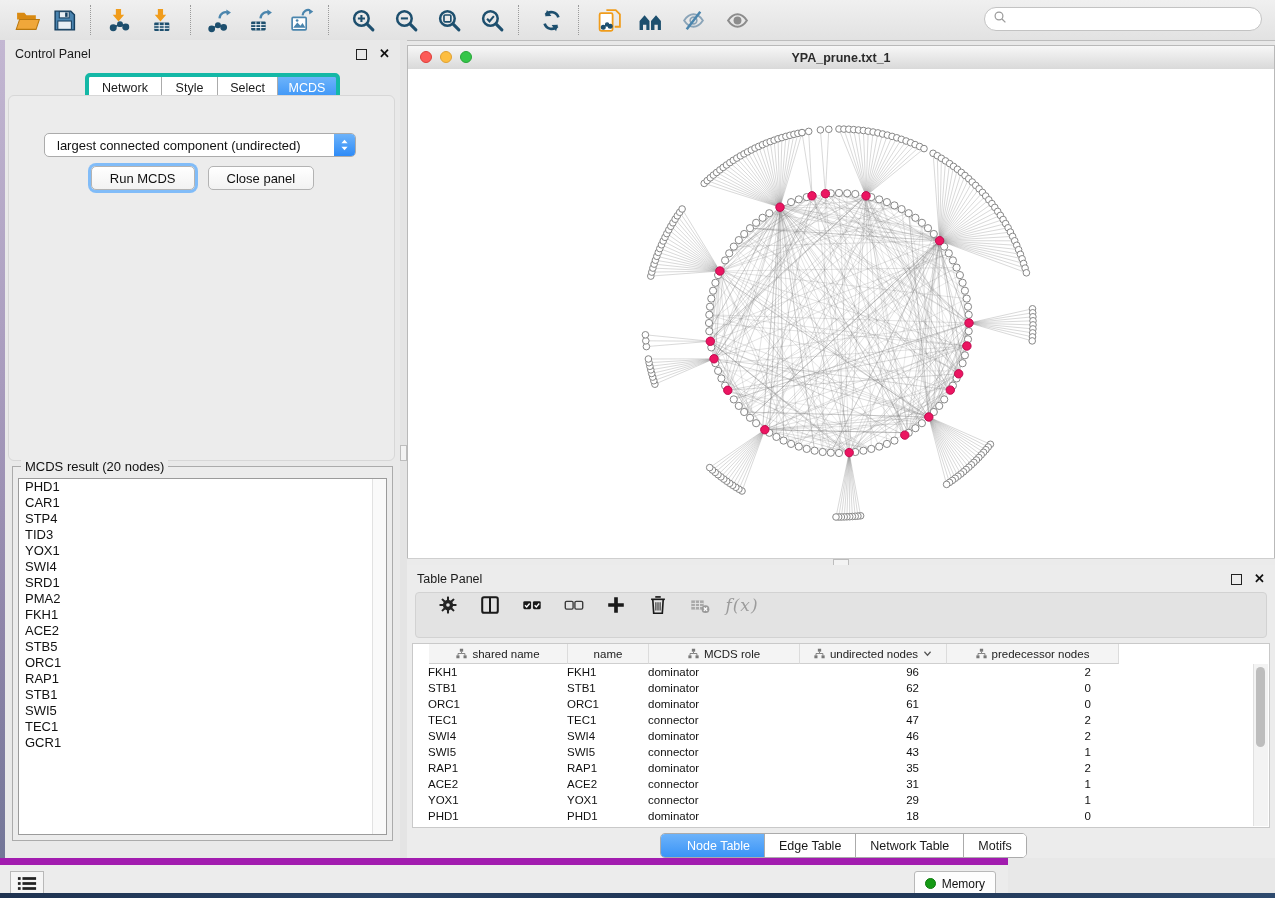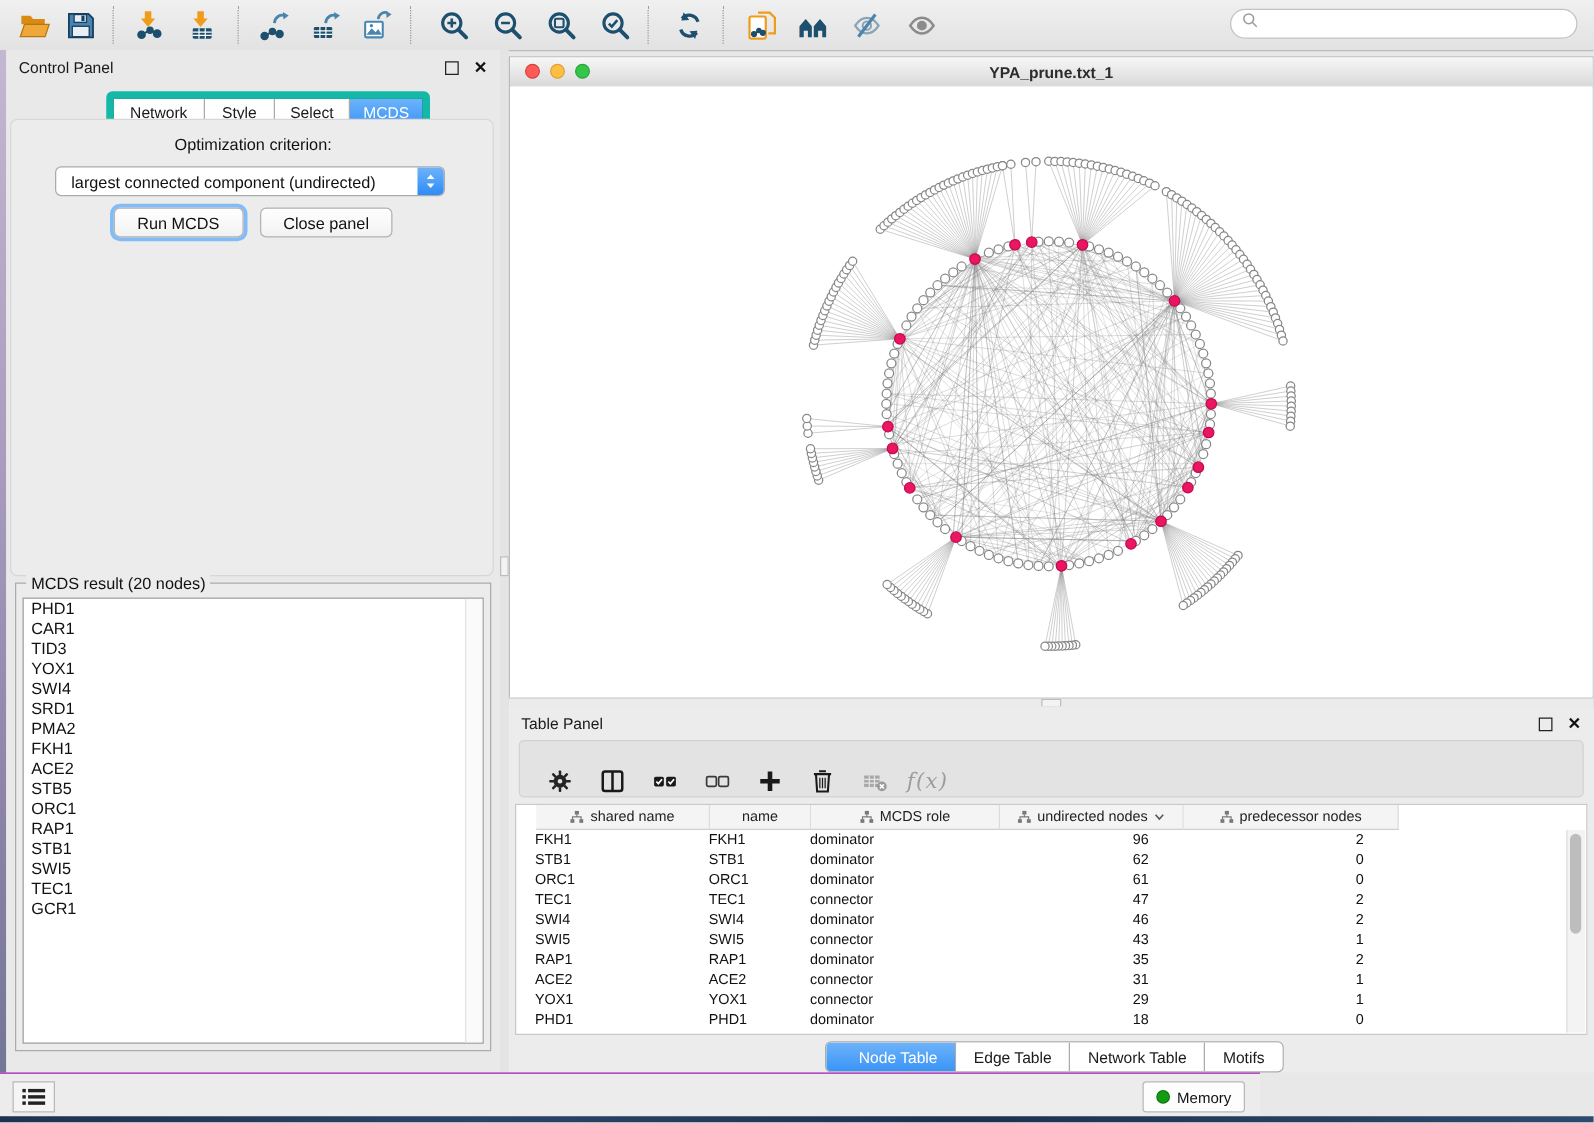--- a/index.html
+++ b/index.html
@@ -34,21 +34,21 @@
   .bottom-strip{position:absolute;left:0;top:893px;width:1275px;height:5px;
     background:linear-gradient(90deg,#1e3250,#2a4468 30%,#1c3150 60%,#2e4a6e);}
   
   .control-panel{position:absolute;left:5px;top:40px;width:395px;height:818px;background:#e9e9e9;}
   .panel-header{height:28px;display:flex;align-items:center;padding:0 10px;}
   .panel-title{font-size:12.5px;color:#1a1a1a;}
   .panel-header .spacer{flex:1;}
   .float-btn{width:9px;height:9px;border:1.5px solid #222;margin-right:12px;cursor:pointer;}
   .close-btn{font-size:13px;font-weight:bold;color:#111;cursor:pointer;line-height:10px;}
   .cp-tabs{position:absolute;left:80px;top:33px;height:22px;display:flex;
-    border:6px solid #14b8a6;border-radius:5px;overflow:hidden;background:#0f766e;text-align:right;}
+    border:4px solid #14b8a6;border-radius:5px;overflow:hidden;background:#0f766e;text-align:right;}
   .cp-tab{display:flex;align-items:center;justify-content:center;font-size:12.5px;color:#1a1a1a;
     border-right:1px solid #ababab;cursor:pointer;background:#fff;}
   .cp-tab:last-child{border-right:none;}
   .cp-tab.selected{background:linear-gradient(#6db3fa,#3a94f7);color:#fff;border-color:#2f7de0;}
   .cp-inner{position:absolute;left:3px;top:55px;width:387px;height:366px;
     background:#ececec;border:1px solid #d7d7d7;border-radius:6px;box-sizing:border-box;}
   .opt-label{position:absolute;left:0;top:68px;width:100%;text-align:center;font-size:13px;color:#111;}
   .opt-select{position:absolute;left:39px;top:93px;width:312px;height:24px;background:#fff;
     border:1px solid #ababab;border-radius:5px;display:flex;align-items:center;cursor:pointer;box-sizing:border-box;}
   .opt-select .sel-text{flex:1;font-size:13px;color:#111;padding-left:12px;white-space:nowrap;}
@@ -80,21 +80,21 @@
   .light.red{background:#fc5b57;border:1px solid #dd3e38;}
   .light.yellow{background:#fdbe41;border:1px solid #dfa133;}
   .light.green{background:#35c649;border:1px solid #27a538;}
   .net-title{flex:1;text-align:center;font-size:12.5px;font-weight:bold;color:#2b2b2b;}
   .net-content{position:absolute;left:0;top:23px;width:866px;height:488px;background:#fff;overflow:hidden;}
   .h-splitter{position:absolute;left:407px;top:558px;width:868px;height:7px;background:#ebebeb;border-top:1px solid #cfcfcf;cursor:row-resize;}
   .h-splitter .handle{position:absolute;left:426px;top:0;width:16px;height:7px;background:#f3f3f3;border:1px solid #bdbdbd;box-sizing:border-box;}
   
   .table-panel{position:absolute;left:407px;top:565px;width:868px;height:293px;background:#ececec;}
   .tp-toolbar{position:absolute;left:8px;top:27px;width:852px;height:46px;background:#e3e3e3;
-    border:1px solid #d2d2d2;border-radius:4px;display:flex;align-items:flex-end;gap:18px;padding-left:20px;box-sizing:border-box;}
+    border:1px solid #d2d2d2;border-radius:4px;display:flex;align-items:flex-start;gap:18px;padding-left:20px;box-sizing:border-box;}
   .tp-icon{width:24px;height:24px;display:flex;align-items:center;justify-content:center;cursor:pointer;}
   .tp-icon svg{width:22px;height:22px;}
   .tp-icon.disabled{cursor:default;}
   .fx{font-family:"DejaVu Serif",serif;font-style:italic;font-size:17px;color:#9c9c9c;letter-spacing:1px;}
   .data-table{position:absolute;left:5px;top:78px;width:858px;height:185px;background:#fff;
     border:1px solid #c9c9c9;box-sizing:border-box;overflow:hidden;}
   .dt-header{position:absolute;left:16px;top:0;height:20px;display:flex;}
   .dt-hcell{background:#f4f4f4;border-right:1px solid #dcdcdc;border-bottom:1px solid #cfcfcf;
     display:flex;align-items:center;justify-content:center;gap:5px;font-size:11.5px;color:#222;
     box-sizing:border-box;cursor:pointer;}
@@ -104,21 +104,21 @@
   .dt-cell.num{text-align:right;}
   .dt-scroll{position:absolute;right:1px;top:20px;bottom:1px;width:14px;background:#f3f3f3;border-left:1px solid #e0e0e0;}
   .dt-thumb{position:absolute;left:2px;top:3px;width:9px;height:80px;background:#bdbdbd;border-radius:5px;}
   .tp-tabs{position:absolute;left:253px;top:268px;height:23px;display:flex;
     border:1px solid #ababab;border-radius:5px;overflow:hidden;background:#fff;}
   .tp-tab{display:flex;align-items:center;justify-content:center;font-size:12.5px;color:#1a1a1a;
     border-right:1px solid #ababab;cursor:pointer;background:#fff;padding:0 14px;}
   .tp-tab:last-child{border-right:none;}
   .tp-tab.selected{background:linear-gradient(#6db3fa,#3a94f7);color:#fff;padding-left:26px;}
   
-  .status-bar{position:absolute;left:0;top:858px;width:1008px;height:35px;background:#ececec;border-top:1px solid #a21caf;box-sizing:border-box;}
+  .status-bar{position:absolute;left:0;top:858px;width:1008px;height:35px;background:#ececec;border-top:7px solid #a21caf;box-sizing:border-box;}
   .list-btn{position:absolute;left:10px;top:6px;width:32px;height:23px;background:#f5f5f5;border:1px solid #b8b8b8;
     display:flex;align-items:center;justify-content:center;cursor:pointer;}
   .memory-btn{position:absolute;right:12px;top:6px;height:23px;background:#fdfdfd;border:1px solid #b8b8b8;border-radius:3px;
     display:flex;align-items:center;gap:6px;padding:0 10px;font-size:12px;color:#111;cursor:pointer;}
   .memory-dot{width:11px;height:11px;border-radius:50%;background:#149a14;border:1px solid #0d7a0d;box-sizing:border-box;}
 </style>
 </head>
 <body>
 
 <div class="main-toolbar" id="main-toolbar">
@@ -273,40 +273,40 @@
     <span class="float-btn"></span>
     <span class="close-btn">✕</span>
   </div>
   <div class="cp-tabs" id="cp-tabs">
       <div class="cp-tab" style="width: 72px;">Network</div>
       <div class="cp-tab" style="width: 55px;">Style</div>
       <div class="cp-tab" style="width: 59px;">Select</div>
       <div class="cp-tab selected" style="width: 58px;">MCDS</div>
     </div>
   <div class="cp-inner"></div>
-  <div class="opt-label">Optimization criterion:</div>
   <div class="opt-select">
     <span class="sel-text">largest connected component (undirected)</span>
     <span class="stepper">
       <svg viewBox="0 0 12 18">
           <path d="M2.5 7L6 3l3.5 4z" fill="#fff"></path>
           <path d="M2.5 11L6 15l3.5-4z" fill="#fff"></path>
         </svg>
     </span>
   </div>
   <div class="cp-buttons">
     <button class="btn focus">Run MCDS</button>
     <button class="btn">Close panel</button>
   </div>
   <div class="result-box">
     <span class="result-legend">MCDS result (20 nodes)</span>
     <div class="result-list" id="result-list">
       <div class="result-scroll"></div>
     <div class="result-item">PHD1</div>
         <div class="result-item">CAR1</div>
+        <div class="result-item">STP4</div>
         <div class="result-item">TID3</div>
         <div class="result-item">YOX1</div>
         <div class="result-item">SWI4</div>
         <div class="result-item">SRD1</div>
         <div class="result-item">PMA2</div>
         <div class="result-item">FKH1</div>
         <div class="result-item">ACE2</div>
         <div class="result-item">STB5</div>
         <div class="result-item">ORC1</div>
         <div class="result-item">RAP1</div>

